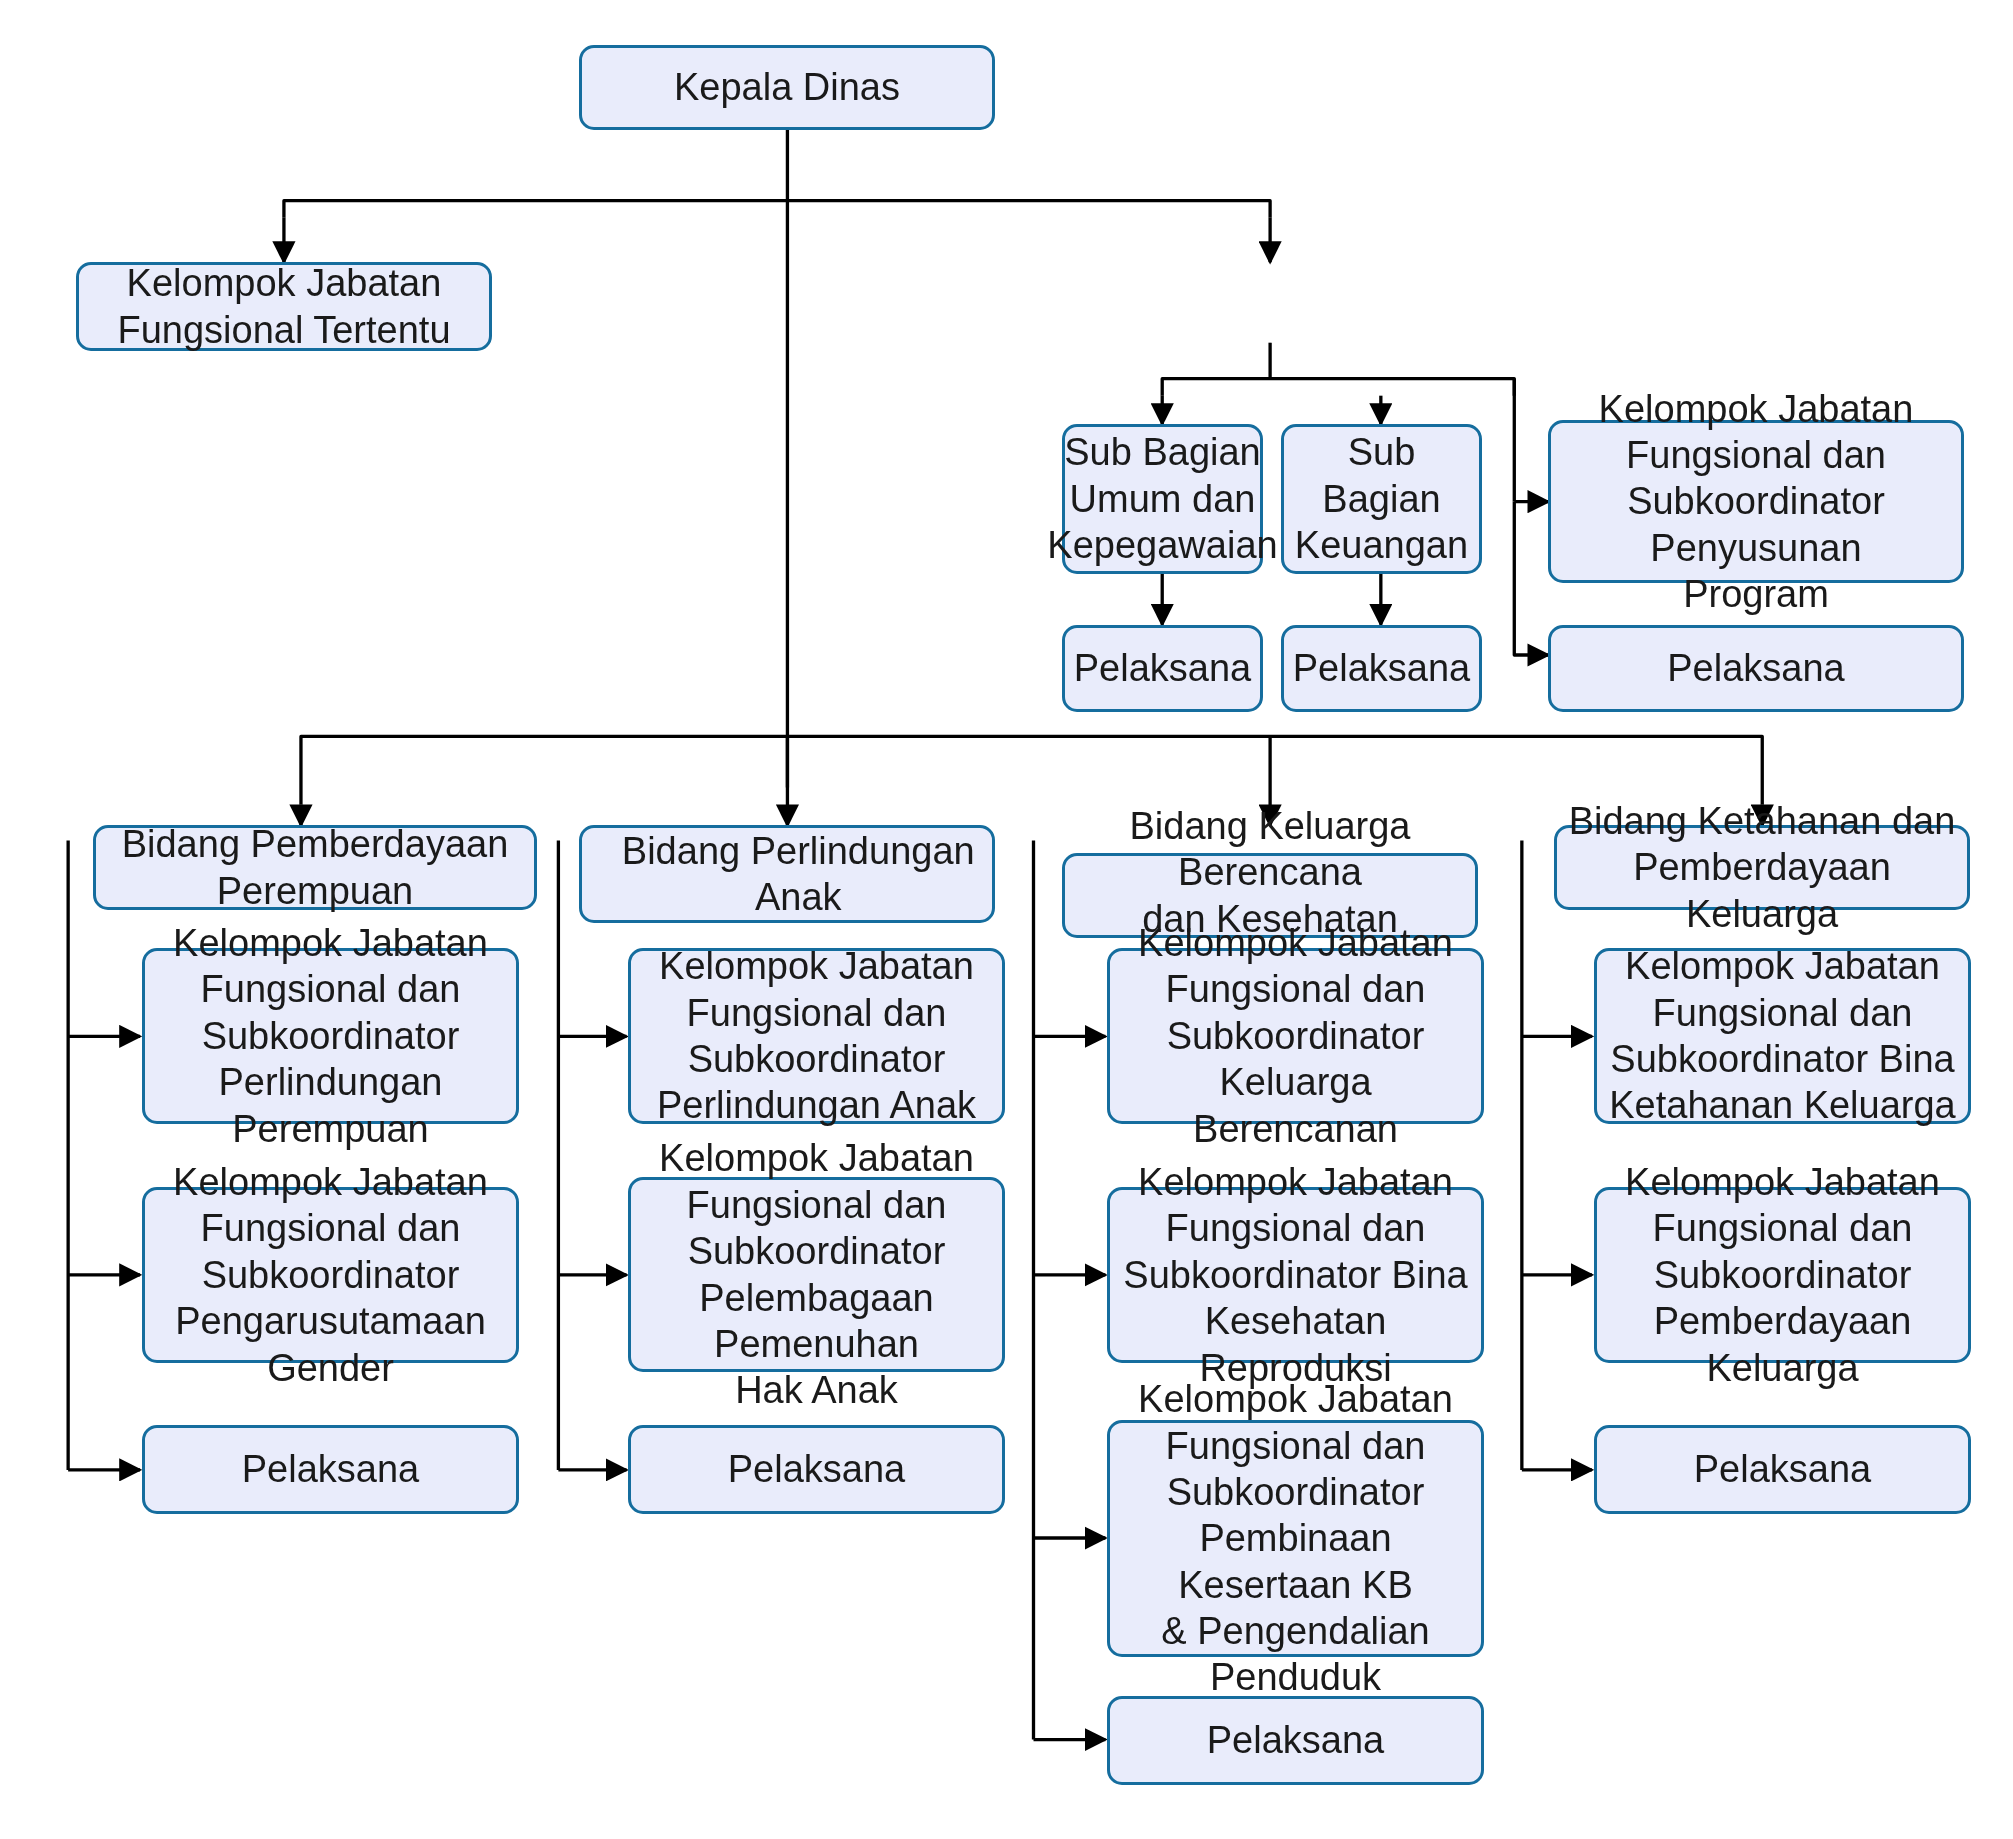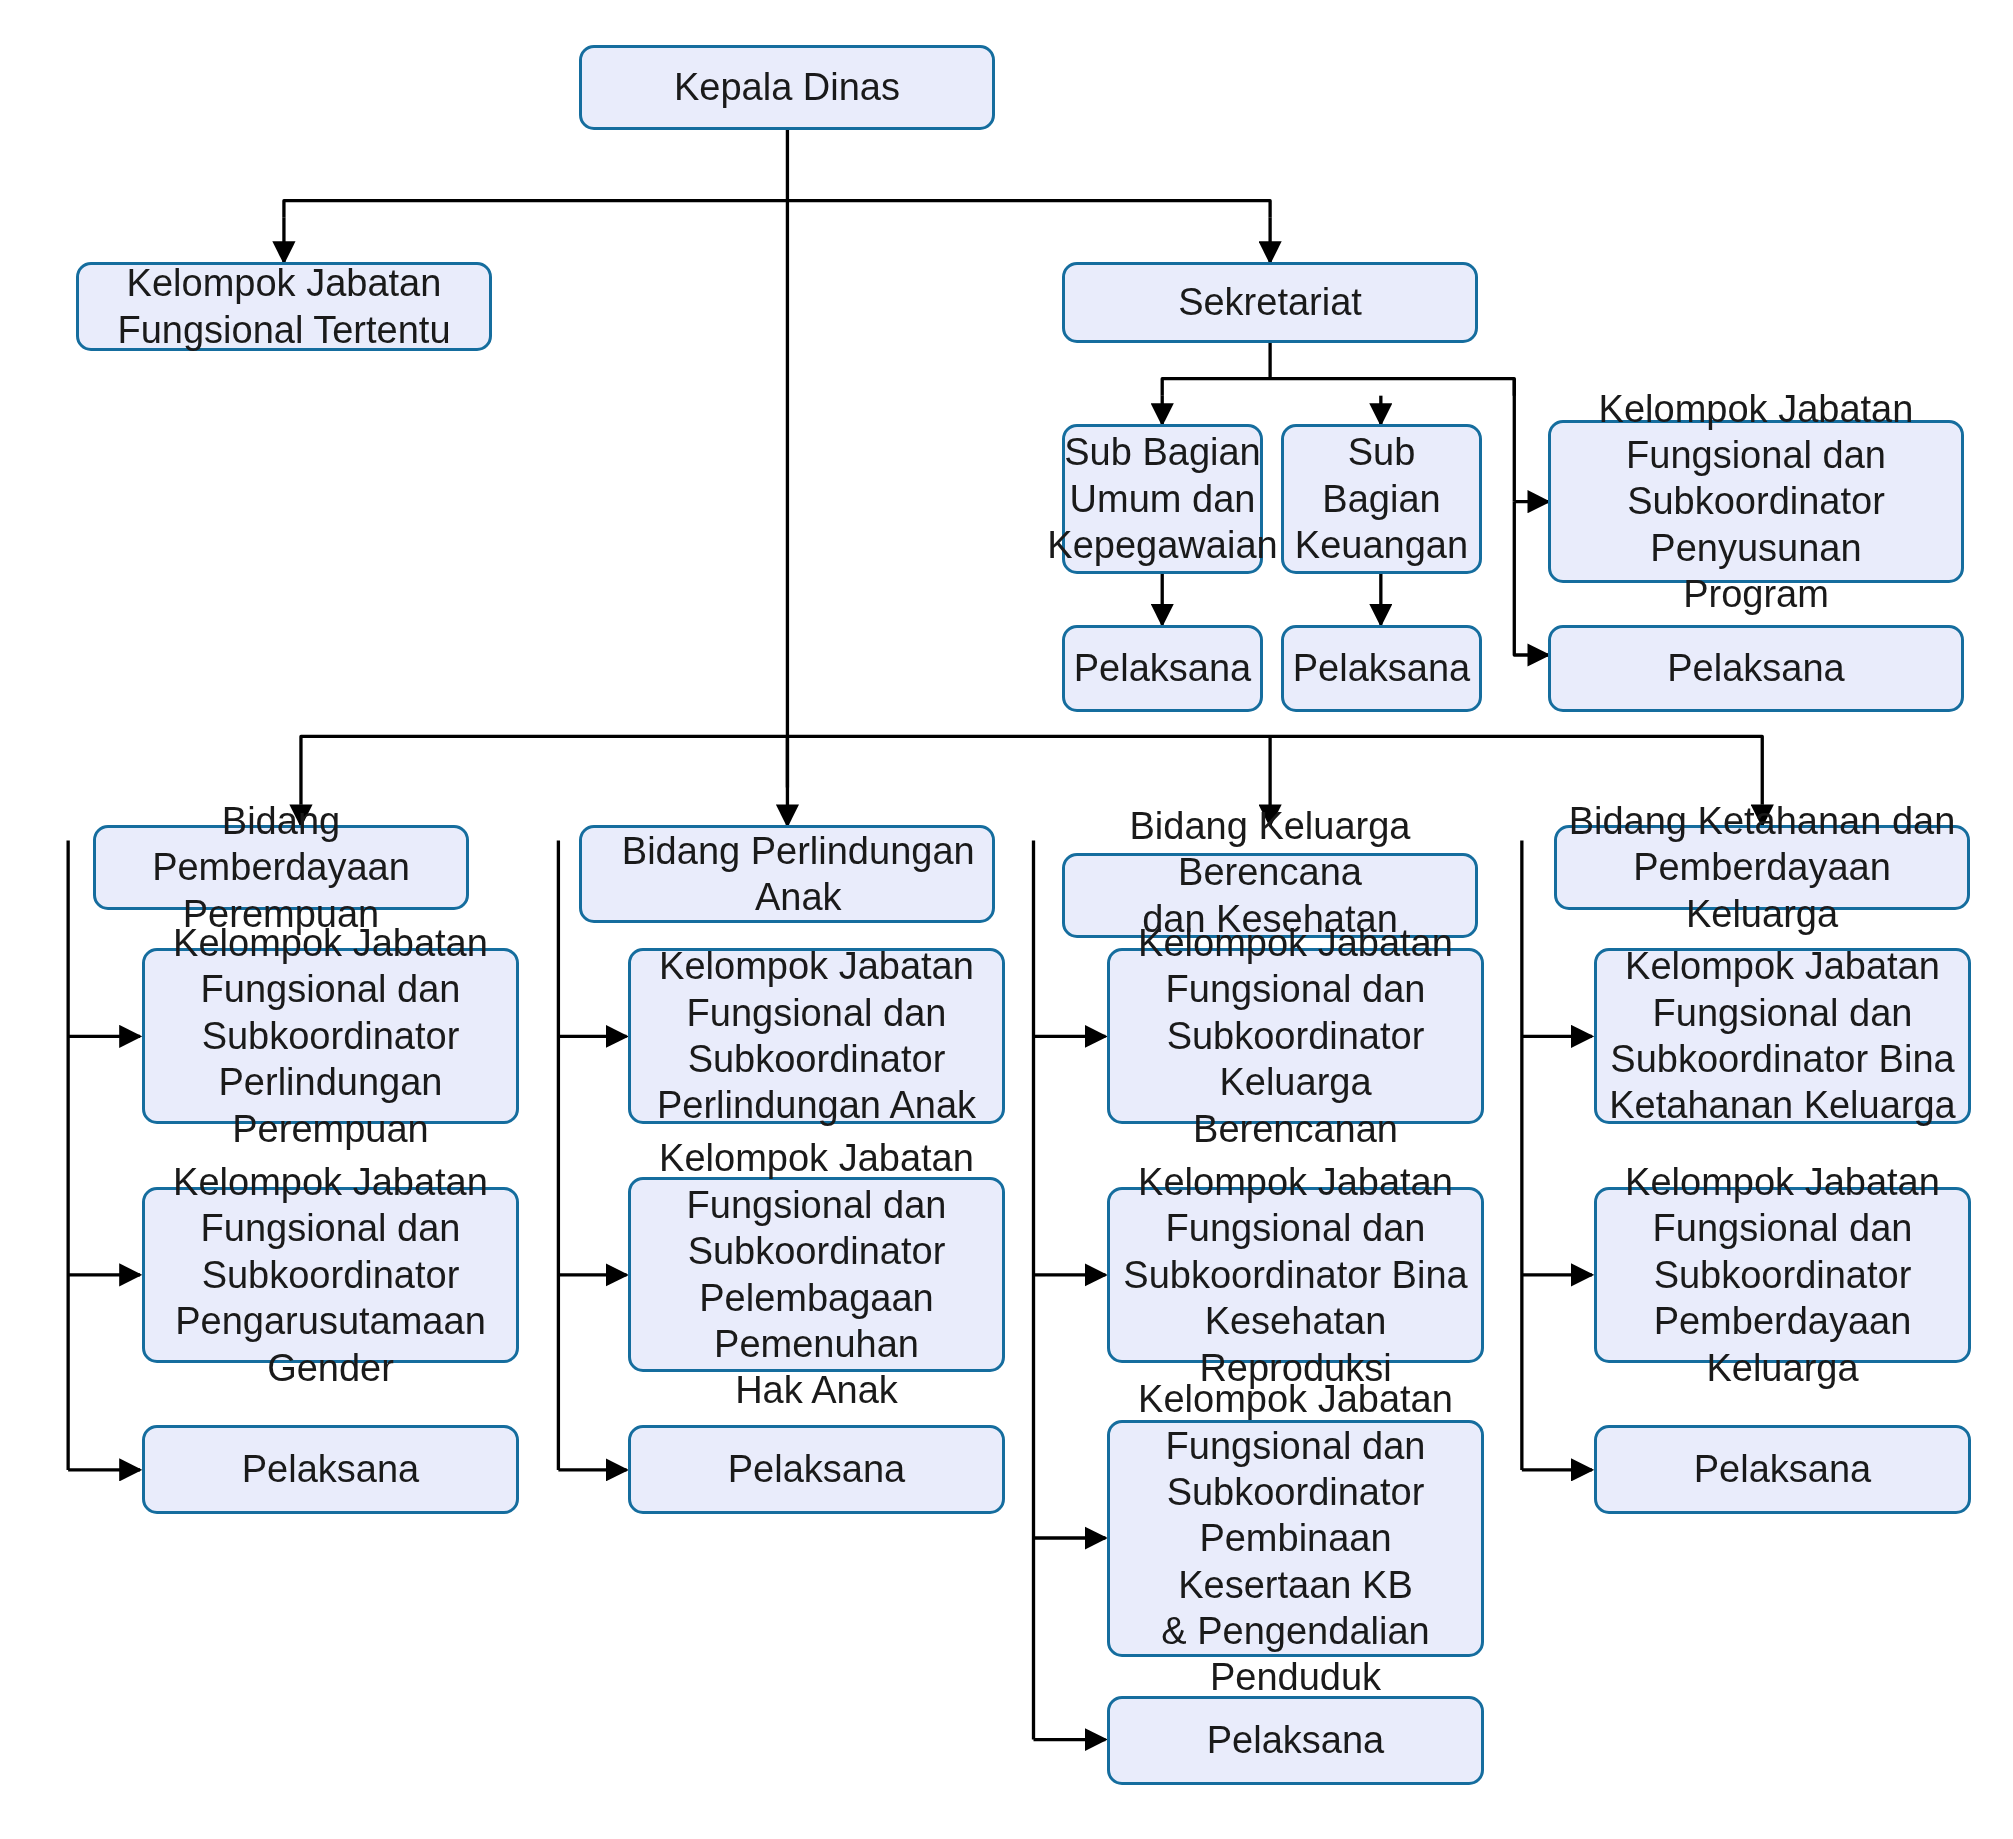--- a/index.html
+++ b/index.html
@@ -102,41 +102,40 @@
       <path d="M 1608 1347 L 1682 1347" marker-end="url(#arrow)"></path>
       <path d="M 1608 1553 L 1682 1553" marker-end="url(#arrow)"></path>
     </g>
   </svg>
 
   <div class="node" style="left:579px; top:45px; width:416px; height:85px;">Kepala Dinas</div>
 
   <div class="node" style="left:76px; top:262px; width:416px; height:89px;">Kelompok Jabatan
 Fungsional Tertentu</div>
 
-  <div class="node" style="left:1062px; top:262px; width:416px; height:81px;">Sekretariat</div>
 
   <div class="node" style="left:1062px; top:424px; width:201px; height:150px;">Sub Bagian
 Umum dan
 Kepegawaian</div>
 
   <div class="node" style="left:1281px; top:424px; width:201px; height:150px;">Sub Bagian
 Keuangan</div>
 
   <div class="node" style="left:1548px; top:420px; width:416px; height:163px;">Kelompok Jabatan
 Fungsional dan
 Subkoordinator Penyusunan
 Program</div>
 
   <div class="node" style="left:1062px; top:625px; width:201px; height:87px;">Pelaksana</div>
 
   <div class="node" style="left:1281px; top:625px; width:201px; height:87px;">Pelaksana</div>
 
   <div class="node" style="left:1548px; top:625px; width:416px; height:87px;">Pelaksana</div>
 
-  <div class="node" style="left:93px; top:825px; width:376px; height:85px;">Bidang Pemberdayaan
+  <div class="node" style="left:93px; top:825px; width:444px; height:85px;">Bidang Pemberdayaan
 Perempuan</div>
 
   <div class="node" style="left:579px; top:825px; width:416px; height:98px;padding-left:32px;">Bidang Perlindungan Anak</div>
 
   <div class="node" style="left:1062px; top:825px; width:416px; height:85px;margin-top:28px;">Bidang Keluarga Berencana
 dan Kesehatan Reproduksi</div>
 
   <div class="node" style="left:1554px; top:825px; width:416px; height:85px;">Bidang Ketahanan dan
 Pemberdayaan Keluarga</div>
 

